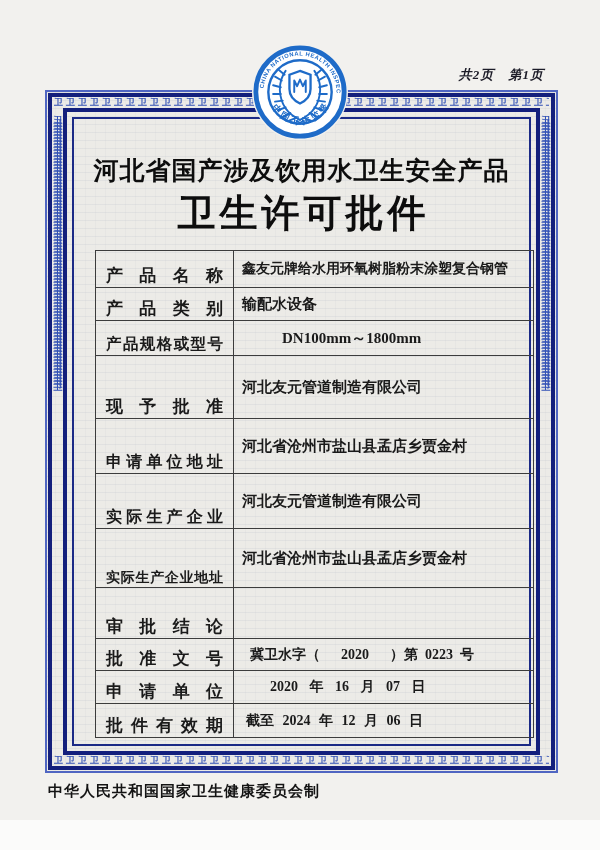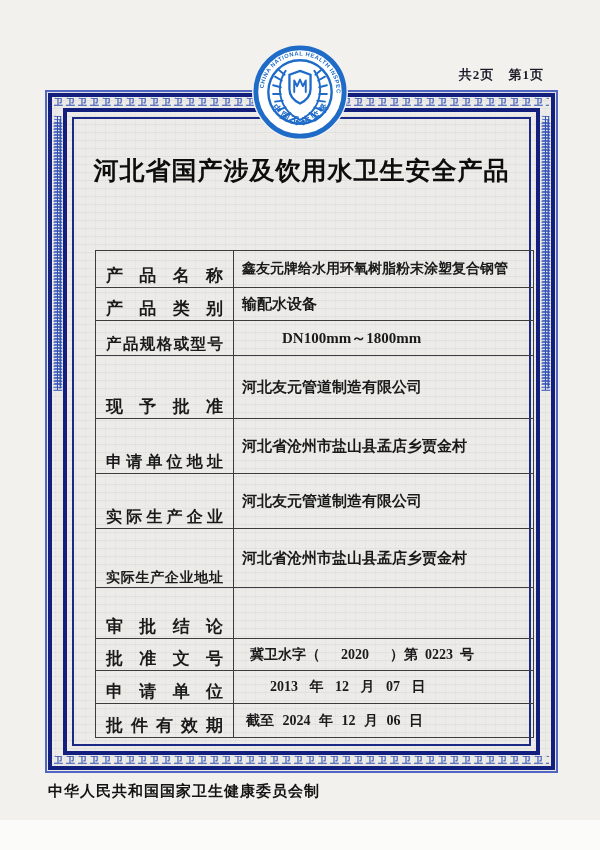--- a/index.html
+++ b/index.html
@@ -9,21 +9,21 @@
     font-family:"Liberation Serif","DejaVu Serif",serif;
     color:#1a1a1a;
   }
   .bottom-strip{position:absolute;left:0;bottom:0;width:600px;height:30px;background:#fbfbfa;}
 
   
   .pagination{
     position:absolute;top:66px;right:56px;
     font-size:13px;font-weight:bold;color:#1c1c28;letter-spacing:1px;
   }
-  .pagination span{margin-left:10px;}
+  .pagination span{margin-left:10px;font-style:italic;}
 
   
   .cert{
     position:absolute;left:45px;top:90px;width:513px;height:683px;
     background-color:#ecebe7;
     background-image:
       repeating-linear-gradient(0deg, rgba(150,158,180,0.13) 0 1px, transparent 1px 8px),
       repeating-linear-gradient(90deg, rgba(150,158,180,0.07) 0 1px, transparent 1px 10px);
   }
   .f1{position:absolute;inset:0;border:2px solid #5066c2;}
@@ -107,20 +107,21 @@
   <div class="f1"></div>
   <div class="f2"></div>
   <div class="band band-top">卫卫卫卫卫卫卫卫卫卫卫卫卫卫卫卫卫卫卫卫卫卫卫卫卫卫卫卫卫卫卫卫卫卫卫卫卫卫卫卫卫卫卫卫卫卫卫卫卫卫卫卫卫卫卫卫卫卫卫卫卫卫卫卫卫卫卫卫卫卫卫卫卫卫卫卫卫卫卫卫卫卫卫卫卫卫卫卫卫卫</div>
   <div class="band band-bottom">卫卫卫卫卫卫卫卫卫卫卫卫卫卫卫卫卫卫卫卫卫卫卫卫卫卫卫卫卫卫卫卫卫卫卫卫卫卫卫卫卫卫卫卫卫卫卫卫卫卫卫卫卫卫卫卫卫卫卫卫卫卫卫卫卫卫卫卫卫卫卫卫卫卫卫卫卫卫卫卫卫卫卫卫卫卫卫卫卫卫</div>
   <div class="band band-left">卫卫卫卫卫卫卫卫卫卫卫卫卫卫卫卫卫卫卫卫卫卫卫卫卫卫卫卫卫卫卫卫卫卫卫卫卫卫卫卫卫卫卫卫卫卫卫卫卫卫卫卫卫卫卫卫卫卫卫卫卫卫卫卫卫卫卫卫卫卫卫卫卫卫卫卫卫卫卫卫卫卫卫卫卫卫卫卫卫卫</div>
   <div class="band band-right">卫卫卫卫卫卫卫卫卫卫卫卫卫卫卫卫卫卫卫卫卫卫卫卫卫卫卫卫卫卫卫卫卫卫卫卫卫卫卫卫卫卫卫卫卫卫卫卫卫卫卫卫卫卫卫卫卫卫卫卫卫卫卫卫卫卫卫卫卫卫卫卫卫卫卫卫卫卫卫卫卫卫卫卫卫卫卫卫卫卫</div>
   <div class="f3"></div>
   <div class="f4"></div>
 
   <div class="title1">河北省国产涉及饮用水卫生安全产品</div>
+  <div class="title2">卫生许可批件</div>
 
   <div class="tbl">
     <div class="row">
       <div class="lbl">
           <span>产品名称</span>
         </div>
       <div class="val">
           <span>鑫友元牌给水用环氧树脂粉末涂塑复合钢管</span>
         </div>
     </div>
@@ -183,21 +184,21 @@
         </div>
       <div class="val">
           <span>冀卫水字（      2020      ）第  0223  号</span>
         </div>
     </div>
     <div class="row">
       <div class="lbl">
           <span>申请单位</span>
         </div>
       <div class="val">
-          <span>2013 年 12 月 07 日</span>
+          <span>2020 年 16 月 07 日</span>
         </div>
     </div>
     <div class="row">
       <div class="lbl">
           <span>批件有效期</span>
         </div>
       <div class="val">
           <span>截至 2024 年 12 月 06 日</span>
         </div>
     </div>

